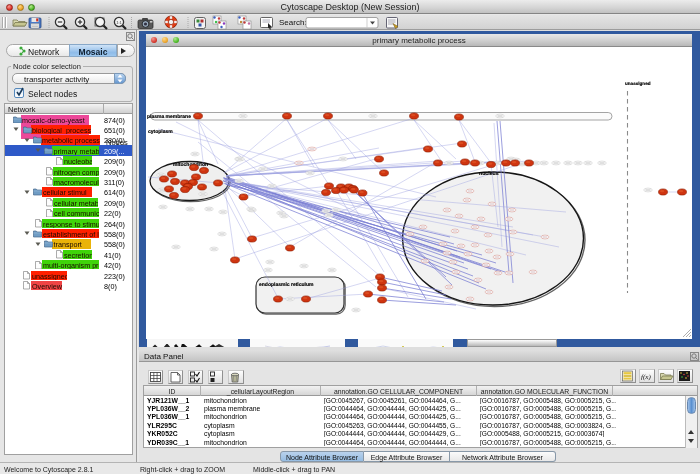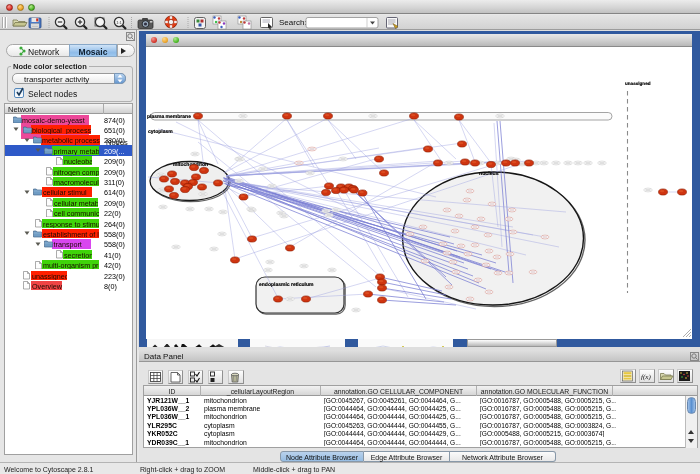--- a/index.html
+++ b/index.html
@@ -5,20 +5,21 @@
 html,body{width:700px;height:474px;overflow:hidden;}
 body{font-family:"Liberation Sans",sans-serif;background:#e8e8e8;position:relative;}
 .abs{position:absolute;}
 .tl{border-radius:50%;}
 </style></head><body>
 
 <div class="abs" style="left:0;top:0;width:700px;height:14px;background:linear-gradient(#ececec,#d4d4d4 60%,#c0c0c0);border-bottom:1px solid #848484;">
  <div class="abs tl" style="left:6px;top:4px;width:7px;height:7px;background:radial-gradient(circle at 35% 30%,#f59a93,#e03c32 60%,#a81005);border:0.5px solid #9a2018;"></div>
  <div class="abs tl" style="left:17px;top:4px;width:7px;height:7px;background:radial-gradient(circle at 35% 30%,#fbd88a,#f0a830 60%,#c07808);border:0.5px solid #a87818;"></div>
  <div class="abs tl" style="left:28px;top:4px;width:7px;height:7px;background:radial-gradient(circle at 35% 30%,#b8e890,#58c030 60%,#2a8a0a);border:0.5px solid #3a7a18;"></div>
+ <div class="abs" style="left:0;top:2px;width:700px;text-align:center;font-size:9px;color:#222;">Cytoscape Desktop (New Session)</div>
 </div>
 
 <div class="abs" style="left:0;top:15px;width:700px;height:15px;background:linear-gradient(#e4e4e4,#d2d2d2);border-bottom:1px solid #9c9c9c;">
  <div class="abs" style="left:2px;top:2px;width:1px;height:11px;border-left:1px solid #aaa;border-right:1px solid #fff;"></div>
  <div class="abs" style="left:5px;top:2px;width:1px;height:11px;border-left:1px solid #aaa;border-right:1px solid #fff;"></div>
 </div>
 <svg class="abs" style="left:0;top:15px;" width="700" height="15" viewBox="0 0 700 15">
 
  <g transform="translate(12,2)">
   <path d="M1 9 L1 3 L5 3 L6.5 4.5 L13 4.5 L13 9 Z" fill="#d8d8b0" stroke="#7a7a50" stroke-width="0.8"></path>
@@ -137,21 +138,21 @@
   <circle cx="3" cy="2" r="1.6" fill="#3aaa3a"></circle>
       <circle cx="6" cy="5" r="1.6" fill="#3aaa3a"></circle>
       <circle cx="3" cy="8" r="1.6" fill="#3aaa3a"></circle>
  </svg>
  <div class="abs" style="left:28px;top:17px;font-size:8.5px;color:#111;">Network</div>
  <div class="abs" style="left:69px;top:17px;width:48px;text-align:center;font-size:8.5px;font-weight:bold;color:#102030;">Mosaic</div>
  <div class="abs" style="left:117px;top:14px;width:1px;height:13px;background:#a8a8a8;"></div>
  <div class="abs" style="left:121px;top:17.5px;width:0;height:0;border-left:5px solid #222;border-top:3.5px solid transparent;border-bottom:3.5px solid transparent;"></div>
 
  <div class="abs" style="left:7px;top:36px;width:126px;height:36px;border:1px solid #b0b0b0;border-radius:3px;"></div>
- <div class="abs" style="left:11px;top:32px;background:#e6e6e6;padding:0 2px;font-size:7.5px;font-weight:bold;color:#222;">Node color selection</div>
+ <div class="abs" style="left:11px;top:32px;background:#e6e6e6;padding:0 2px;font-size:7.5px;font-weight:normal;color:#222;">Node color selection</div>
 
  <div class="abs" style="left:12px;top:43px;width:114px;height:11px;background:linear-gradient(#fff,#ececec);border:1px solid #9a9a9a;border-radius:5px;"></div>
  <div class="abs" style="left:24px;top:44.5px;font-size:8px;color:#111;">transporter activity</div>
  <div class="abs" style="left:114px;top:43px;width:12px;height:11px;background:linear-gradient(#b8d4f0,#6898d0);border:1px solid #7a98b8;border-radius:0 5px 5px 0;"></div>
  <svg class="abs" style="left:116px;top:44px;" width="8" height="9" viewBox="0 0 8 9">
   <path d="M4 0.5 L6.5 3.5 L1.5 3.5 Z" fill="#fff"></path>
       <path d="M4 8.5 L6.5 5.5 L1.5 5.5 Z" fill="#fff"></path>
  </svg>
 
  <div class="abs" style="left:14px;top:58px;width:10px;height:10px;background:linear-gradient(#dce9f6,#fff);border:1.3px solid #5588bb;border-radius:2px;"></div>
@@ -271,21 +272,21 @@
       <span style="position:absolute;left:1.5px;top:1.2px;font-size:7.2px;color:#1a0a00;white-space:nowrap;">establishment of lo</span>
     </div>
     <svg class="abs" style="left:19.0px;top:127.4px;" width="6" height="4.5" viewBox="0 0 6 4.5">
       <path d="M0.5 0.5 L5.5 0.5 L3 4 Z" fill="#5a5a52"></path>
     </svg>
     <svg class="abs" style="left:28.0px;top:126.0px;" width="9" height="7.5" viewBox="0 0 9 7.5">
       <path d="M0.5 2 L0.5 1 L3.2 1 L4 2 L8.5 2 L8.5 7 L0.5 7 Z" fill="#6f9cc4" stroke="#46688c" stroke-width="0.7"></path>
       <path d="M0.5 3 L8.5 3" stroke="#8fb4d4" stroke-width="0.8"></path>
     </svg>
     <span class="abs" style="left:99px;top:126.0px;font-size:7.2px;color:#000;white-space:nowrap;">558(0)</span>
-    <div class="abs" style="left:47.0px;top:135.3px;width:39.0px;height:9.4px;background:#d946ef;overflow:hidden;">
+    <div class="abs" style="left:47.0px;top:135.3px;width:39.0px;height:9.4px;background:#eab308;overflow:hidden;">
       <span style="position:absolute;left:1.5px;top:1.2px;font-size:7.2px;color:#1a0a00;white-space:nowrap;">transport</span>
     </div>
     <svg class="abs" style="left:30.0px;top:137.8px;" width="6" height="4.5" viewBox="0 0 6 4.5">
       <path d="M0.5 0.5 L5.5 0.5 L3 4 Z" fill="#5a5a52"></path>
     </svg>
     <svg class="abs" style="left:39.0px;top:136.4px;" width="9" height="7.5" viewBox="0 0 9 7.5">
       <path d="M0.5 2 L0.5 1 L3.2 1 L4 2 L8.5 2 L8.5 7 L0.5 7 Z" fill="#6f9cc4" stroke="#46688c" stroke-width="0.7"></path>
       <path d="M0.5 3 L8.5 3" stroke="#8fb4d4" stroke-width="0.8"></path>
     </svg>
     <span class="abs" style="left:99px;top:136.4px;font-size:7.2px;color:#000;white-space:nowrap;">558(0)</span>
@@ -321,20 +322,21 @@
       <path d="M4.5 0.5 L4.5 2.5 L6.5 2.5" fill="none" stroke="#888" stroke-width="0.7"></path>
     </svg>
     <span class="abs" style="left:99px;top:178.0px;font-size:7.2px;color:#000;white-space:nowrap;">8(0)</span>
   </div>
 <div class="abs" style="left:138px;top:30px;width:562px;height:320px;background:#dedede;"></div>
 <div class="abs" style="left:139px;top:31px;width:561px;height:316px;background:#30599e;"></div>
 <div class="abs" style="left:146px;top:33.5px;width:546px;height:13px;background:linear-gradient(#e8e8e8,#cfcfcf 55%,#b8b8b8);border-bottom:1px solid #8a8a8a;">
  <div class="abs tl" style="left:5px;top:3.5px;width:6px;height:6px;background:radial-gradient(circle at 35% 30%,#f09a93,#d83c32 60%,#a01005);"></div>
  <div class="abs tl" style="left:16px;top:3.5px;width:6px;height:6px;background:radial-gradient(circle at 35% 30%,#fbd88a,#eea830 60%,#b87808);"></div>
  <div class="abs tl" style="left:27px;top:3.5px;width:6px;height:6px;background:radial-gradient(circle at 35% 30%,#b0e890,#50bc2c 60%,#2a8a0a);"></div>
+ <div class="abs" style="left:0;top:2.5px;width:546px;text-align:center;font-size:8px;color:#222;">primary metabolic process</div>
 </div>
 <svg class="abs" style="left:146px;top:46.5px;background:#fff;text-rendering:geometricPrecision;" width="546" height="292" viewBox="0 0 546 292">
     <rect x="5" y="65.5" width="461" height="7.5" rx="3.75" fill="#fbfbfb" stroke="#9a9a9a" stroke-width="0.9"></rect>
     <ellipse cx="44.7" cy="135.2" rx="39.5" ry="19.5" fill="none" stroke="#222" stroke-width="1.2" stroke-opacity="0.7"></ellipse>
     <ellipse cx="348.5" cy="193" rx="90.5" ry="66.5" fill="none" stroke="#222" stroke-width="1.4" stroke-opacity="0.7"></ellipse>
     <rect x="111.2" y="231.2" width="88" height="36" rx="9" fill="none" stroke="#222" stroke-width="1.2" stroke-opacity="0.7"></rect>
     <ellipse cx="43.5" cy="134" rx="39.5" ry="19.5" fill="#efefef" stroke="#1a1a1a" stroke-width="1.3"></ellipse>
     <ellipse cx="347" cy="191.5" rx="90.5" ry="66.5" fill="#f1f1f1" stroke="#161616" stroke-width="1.4"></ellipse>
     <rect x="110" y="230" width="88" height="36" rx="9" fill="#f1f1f1" stroke="#333" stroke-width="1.2"></rect>
     <line x1="481.5" y1="44" x2="481.5" y2="246" stroke="#8a8a8a" stroke-width="1.1" stroke-dasharray="4.5,3.5"></line>

